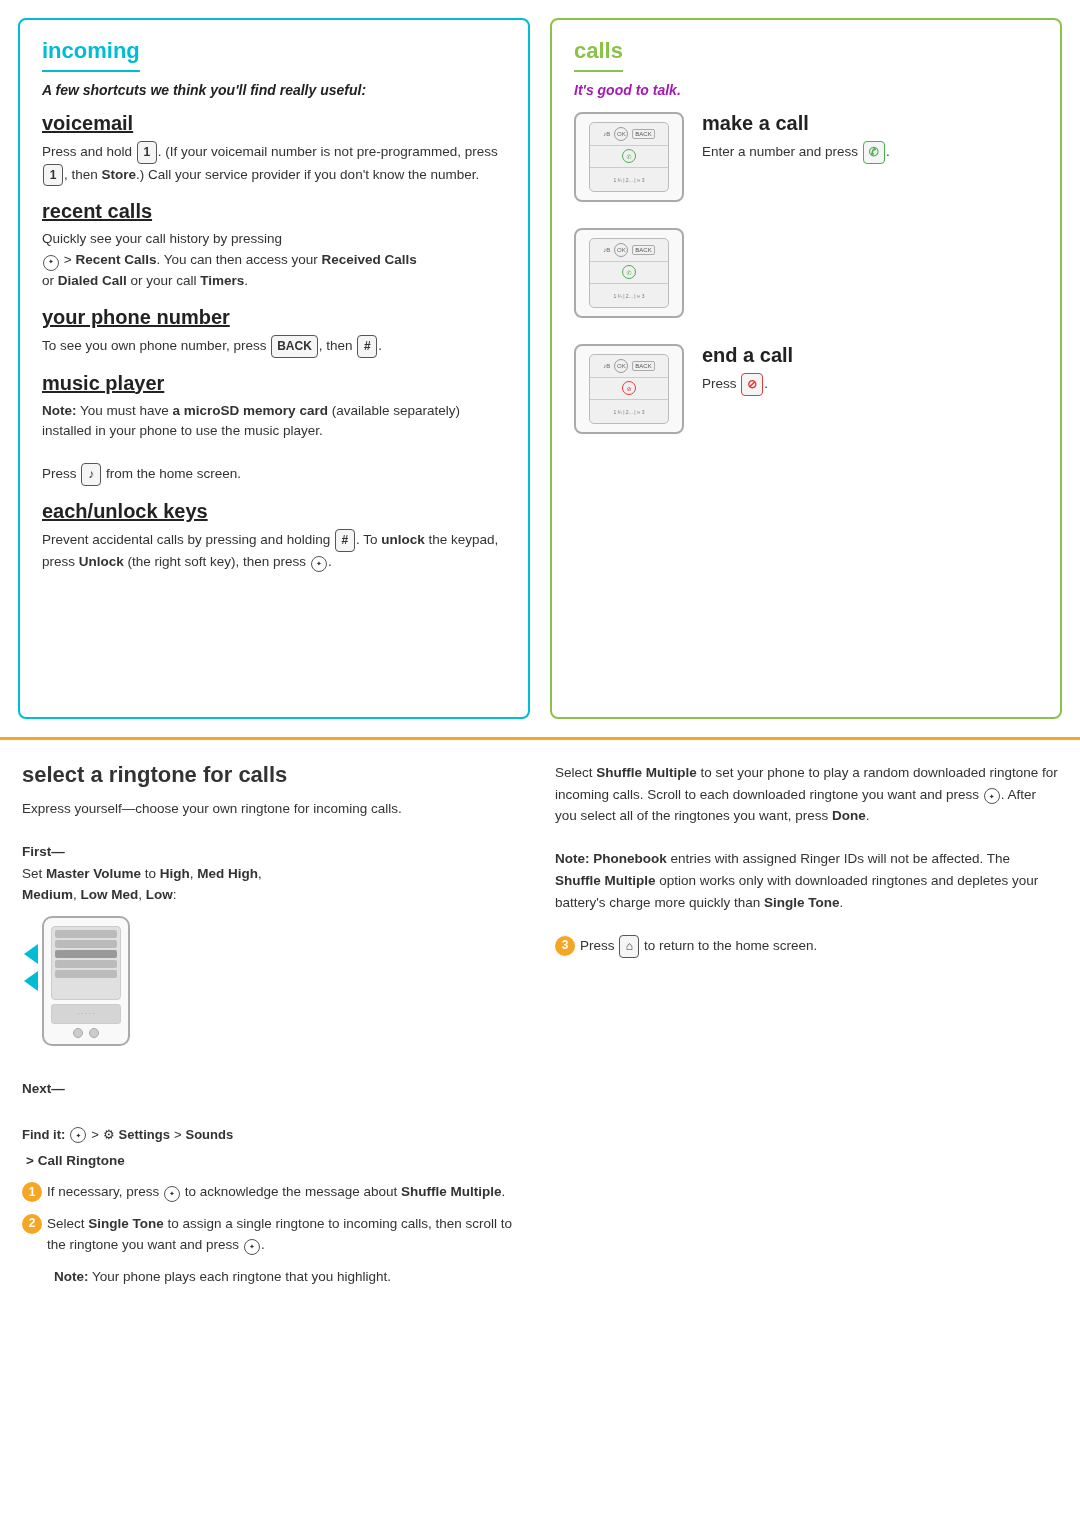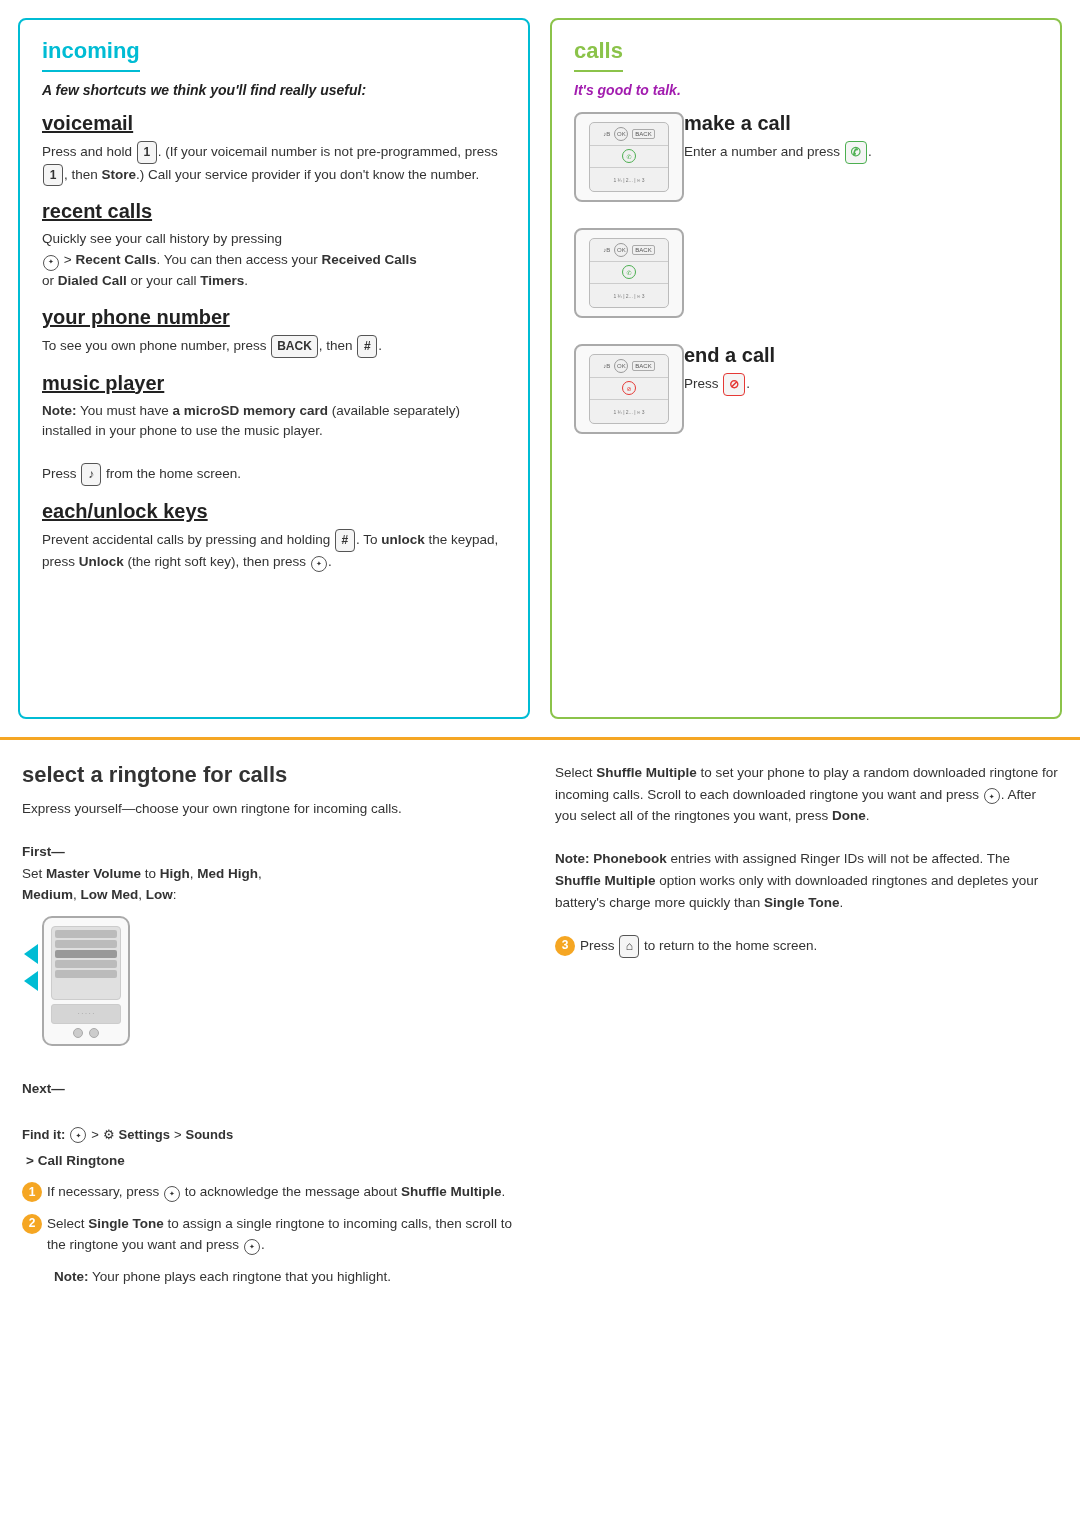--- a/index.html
+++ b/index.html
@@ -131,20 +131,21 @@
       font-weight: bold;
       font-size: 14px;
       margin-bottom: 14px;
       color: #a21caf;
     }
 
     .call-item {
       display: flex;
       align-items: flex-start;
       margin-bottom: 26px;
+      gap: 18px;
     }
 
     .call-item-text {
       flex: 1;
     }
 
     .call-section-title {
       font-size: 20px;
       font-weight: bold;
       color: #222;

